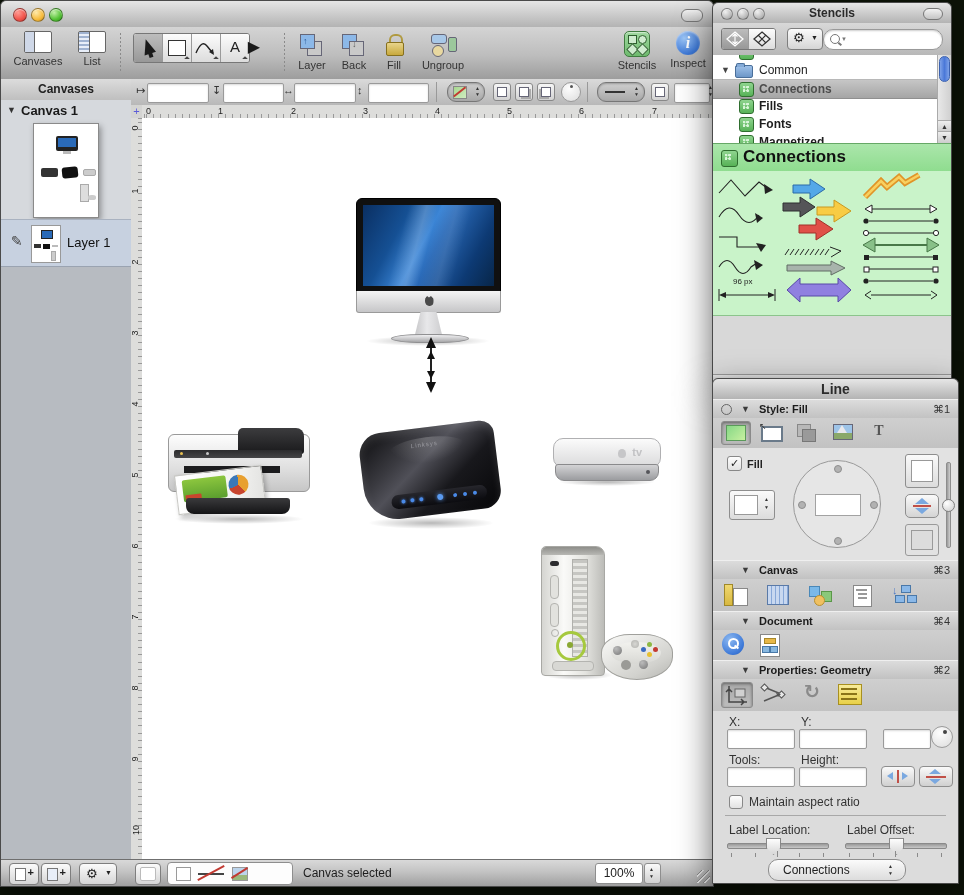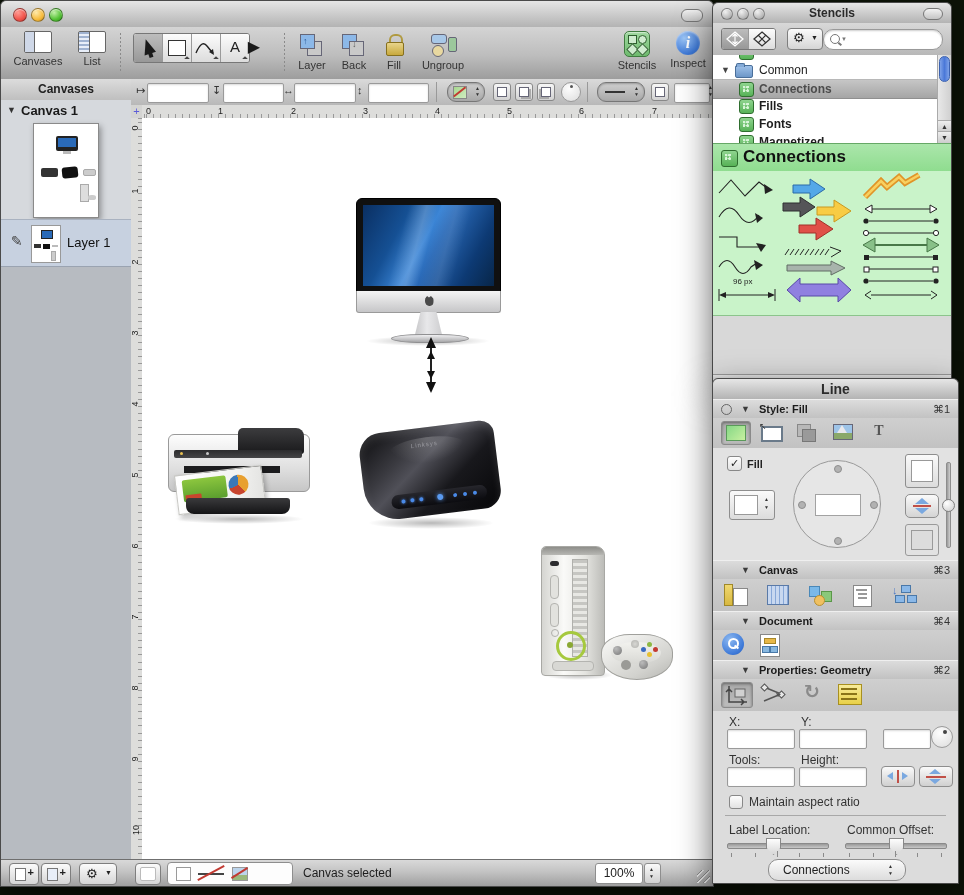--- a/index.html
+++ b/index.html
@@ -427,20 +427,30 @@
           <span class="abs" style="left:19px;top:5px;width:4px;height:4px;border-radius:50%;background:#4a8ae8;box-shadow:0 0 3px #4a8ae8;"></span>
           <span class="abs" style="left:28px;top:5px;width:4px;height:4px;border-radius:50%;background:#4a8ae8;box-shadow:0 0 3px #4a8ae8;"></span>
           <span class="abs" style="left:46px;top:4px;width:6px;height:6px;border-radius:50%;background:#5a9af0;box-shadow:0 0 4px #5a9af0;"></span>
           <span class="abs" style="left:62px;top:5px;width:4px;height:4px;border-radius:50%;background:#4a8ae8;"></span>
           <span class="abs" style="left:72px;top:5px;width:4px;height:4px;border-radius:50%;background:#4a8ae8;"></span>
           <span class="abs" style="left:82px;top:5px;width:4px;height:4px;border-radius:50%;background:#4a8ae8;"></span>
         </div>
       </div>
     </div>
 
+    <div class="abs" style="left:411px;top:320px;width:108px;height:50px;">
+      <div class="devshadow" style="left:6px;top:40px;width:96px;height:8px;"></div>
+      <div class="appletv-top">
+        <span style="position:absolute;right:18px;top:7px;font-size:11px;font-weight:bold;color:#c2c2c4;">tv</span>
+        <span style="position:absolute;right:34px;top:10px;width:8px;height:9px;background:#c6c6c8;border-radius:50% 50% 45% 45%;"></span>
+      </div>
+      <div class="appletv-front">
+        <span style="position:absolute;right:8px;top:5px;width:4px;height:4px;border-radius:50%;background:#55555a;"></span>
+      </div>
+    </div>
 
     <div class="abs" style="left:399px;top:428px;width:135px;height:140px;">
       <div class="devshadow" style="left:2px;top:124px;width:70px;height:10px;"></div>
       <div class="xbox-body">
         <div class="abs" style="left:0px;top:0px;width:62px;height:8px;background:linear-gradient(#8e8e8a,#b8b8b4);border-radius:5px 9px 0 0;"></div>
         <div class="abs" style="left:8px;top:14px;width:9px;height:5px;background:#2c2c2e;border-radius:3px;"></div>
         <div class="abs" style="left:30px;top:12px;width:14px;height:96px;background:repeating-linear-gradient(#c6c6c2 0 3px,#e8e8e4 3px 6px);border:1px solid #b0b0ac;"></div>
         <div class="abs" style="left:8px;top:28px;width:7px;height:22px;background:#e2e2de;border:1px solid #b4b4b0;border-radius:4px;"></div>
         <div class="abs" style="left:8px;top:56px;width:7px;height:22px;background:#e2e2de;border:1px solid #b4b4b0;border-radius:4px;"></div>
         <div class="abs" style="left:9px;top:82px;width:6px;height:6px;border:1px solid #b0b0ac;border-radius:50%;"></div>
@@ -806,21 +816,21 @@
     </div>
     <div class="flipbtn" style="left:206px;top:55px;">
       <span class="tri" style="left:9px;top:2px;border-left:6px solid transparent;border-right:6px solid transparent;border-bottom:5px solid #7aa8e0;"></span>
       <span style="position:absolute;left:6px;top:9px;width:20px;height:1.5px;background:#c05048;"></span>
       <span class="tri" style="left:9px;top:12px;border-left:6px solid transparent;border-right:6px solid transparent;border-top:5px solid #7aa8e0;"></span>
     </div>
     <span class="chk" style="left:16px;top:84px;width:12px;height:12px;"></span>
     <span class="lab2" style="left:36px;top:84px;">Maintain aspect ratio</span>
     <div style="position:absolute;left:12px;top:104px;right:12px;height:1px;background:#a8a8a8;"></div>
     <span class="lab2" style="left:16px;top:112px;">Label Location:</span>
-    <span class="lab2" style="left:134px;top:112px;">Common Offset:</span>
+    <span class="lab2" style="left:134px;top:112px;">Label Offset:</span>
     <div class="slider-track" style="left:14px;top:132px;width:100px;">
       <span class="slider-thumb" style="left:38px;top:-6px;"></span>
     </div>
     <span class="tick" style="left:18px;top:142px;"></span>
       <span class="tick" style="left:42px;top:142px;"></span>
     <span class="tick" style="left:64px;top:140px;height:6px;"></span>
       <span class="tick" style="left:86px;top:142px;"></span>
     <span class="tick" style="left:110px;top:142px;"></span>
     <div class="slider-track" style="left:132px;top:132px;width:100px;">
       <span class="slider-thumb" style="left:43px;top:-6px;"></span>

